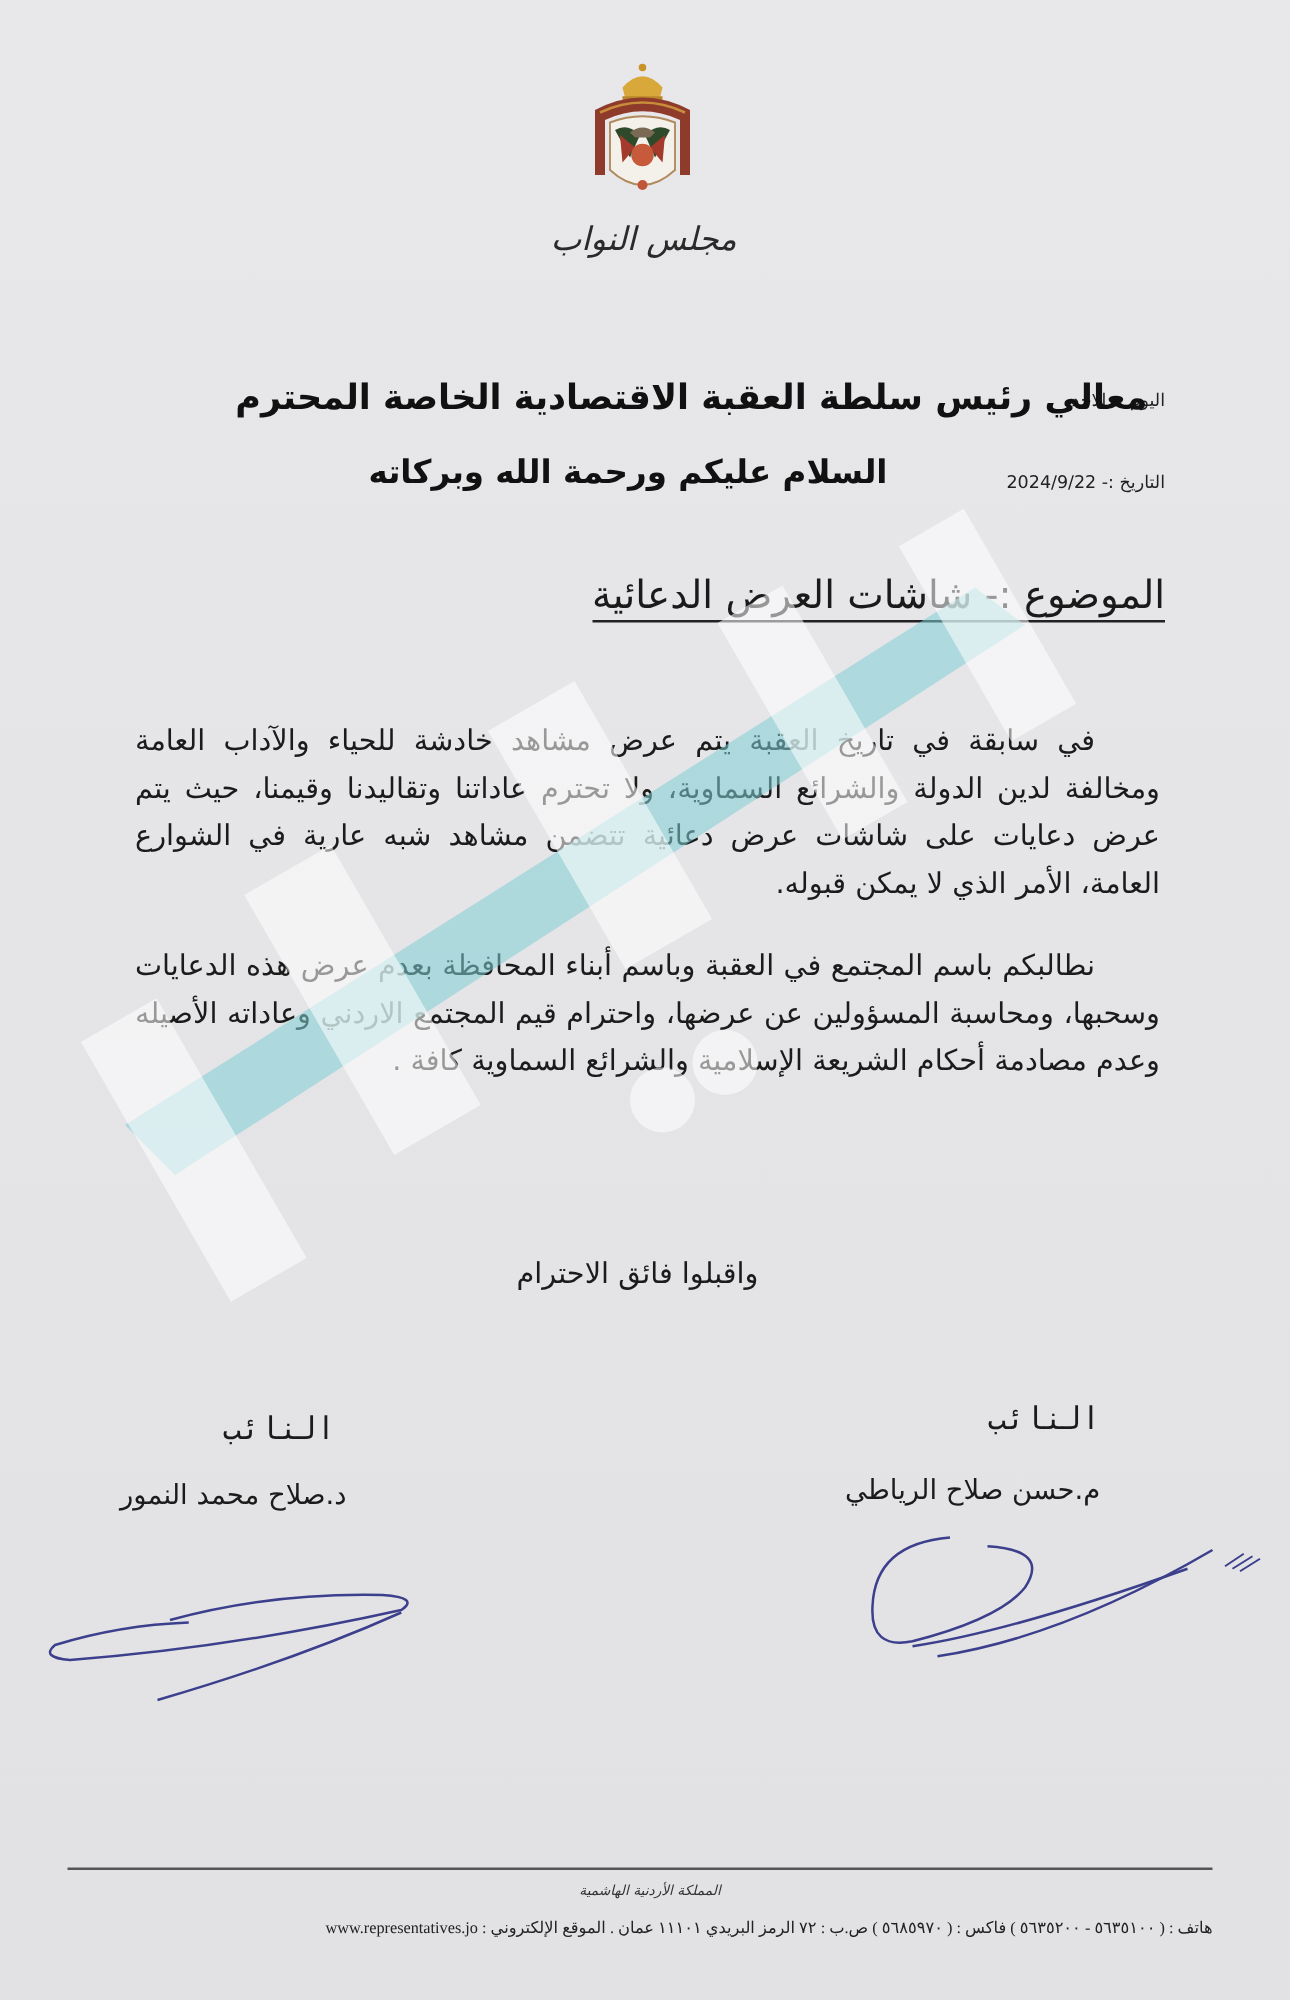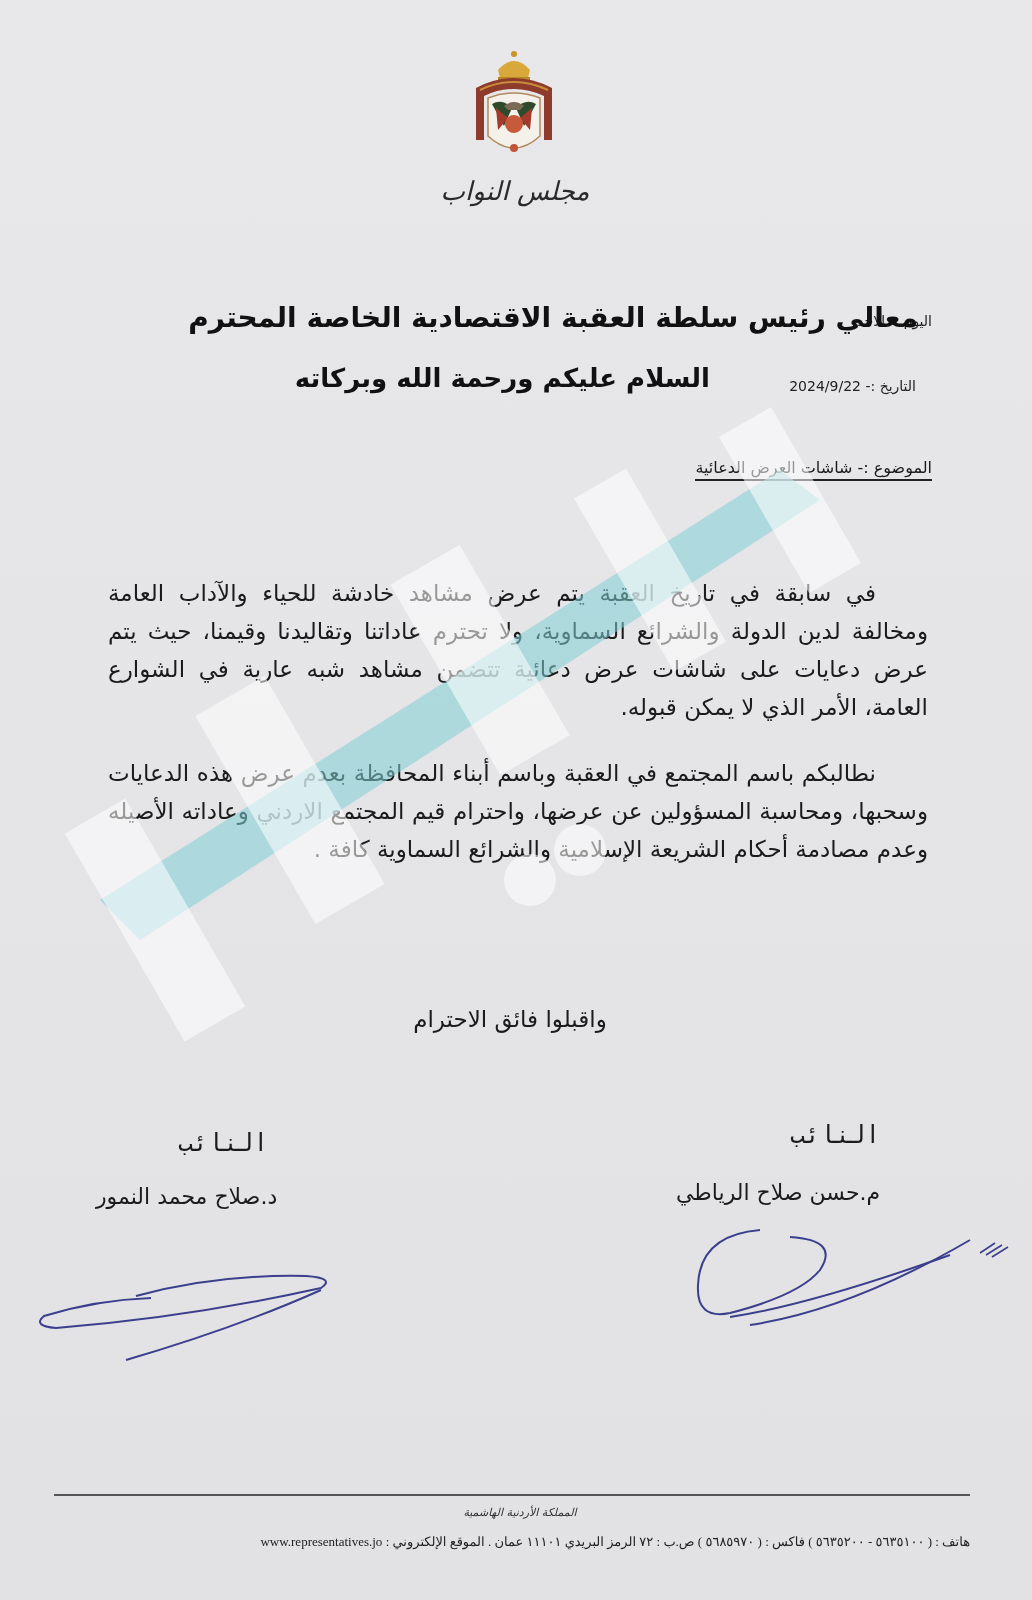--- a/index.html
+++ b/index.html
@@ -15,34 +15,34 @@
   
   .emblem { position: absolute; left: 468px; top: 48px; width: 92px; height: 118px; }
   .council-name {
     position: absolute; left: 440px; top: 176px; width: 150px; text-align: center;
     font-family: "DejaVu Serif", serif; font-size: 26px; color: #2a2a2a; direction: rtl;
     font-style: italic;
   }
 
   .meta { position: absolute; font-size: 14px; color: #222; direction: rtl; white-space: nowrap; }
   .meta-day { right: 100px; top: 313px; }
-  .meta-date { right: 116px; top: 378px; }
+  .meta-date { right: 100px; top: 378px; }
 
   .addressee {
     position: absolute; right: 114px; top: 301px; direction: rtl;
     font-family: "DejaVu Sans", sans-serif; font-weight: bold; font-size: 28px; color: #111; white-space: nowrap;
   }
   .greeting {
     position: absolute; right: 322px; top: 363px; direction: rtl;
     font-weight: bold; font-size: 26px; color: #111; white-space: nowrap;
   }
 
   .subject {
     position: absolute; right: 100px; top: 458px; direction: rtl;
-    font-size: 16px; color: #1a1a1a; white-space: nowrap;
+    font-size: 31px; color: #1a1a1a; white-space: nowrap;
     border-bottom: 2px solid #222; padding-bottom: 2px;
   }
 
   .body-text {
     position: absolute; left: 108px; width: 820px; direction: rtl; text-align: justify;
     text-align-last: right;
     font-size: 23px; line-height: 38px; color: #1b1b1b;
   }
   .para1 { top: 574px; text-indent: 52px; }
   .para2 { top: 754px; text-indent: 52px; }

